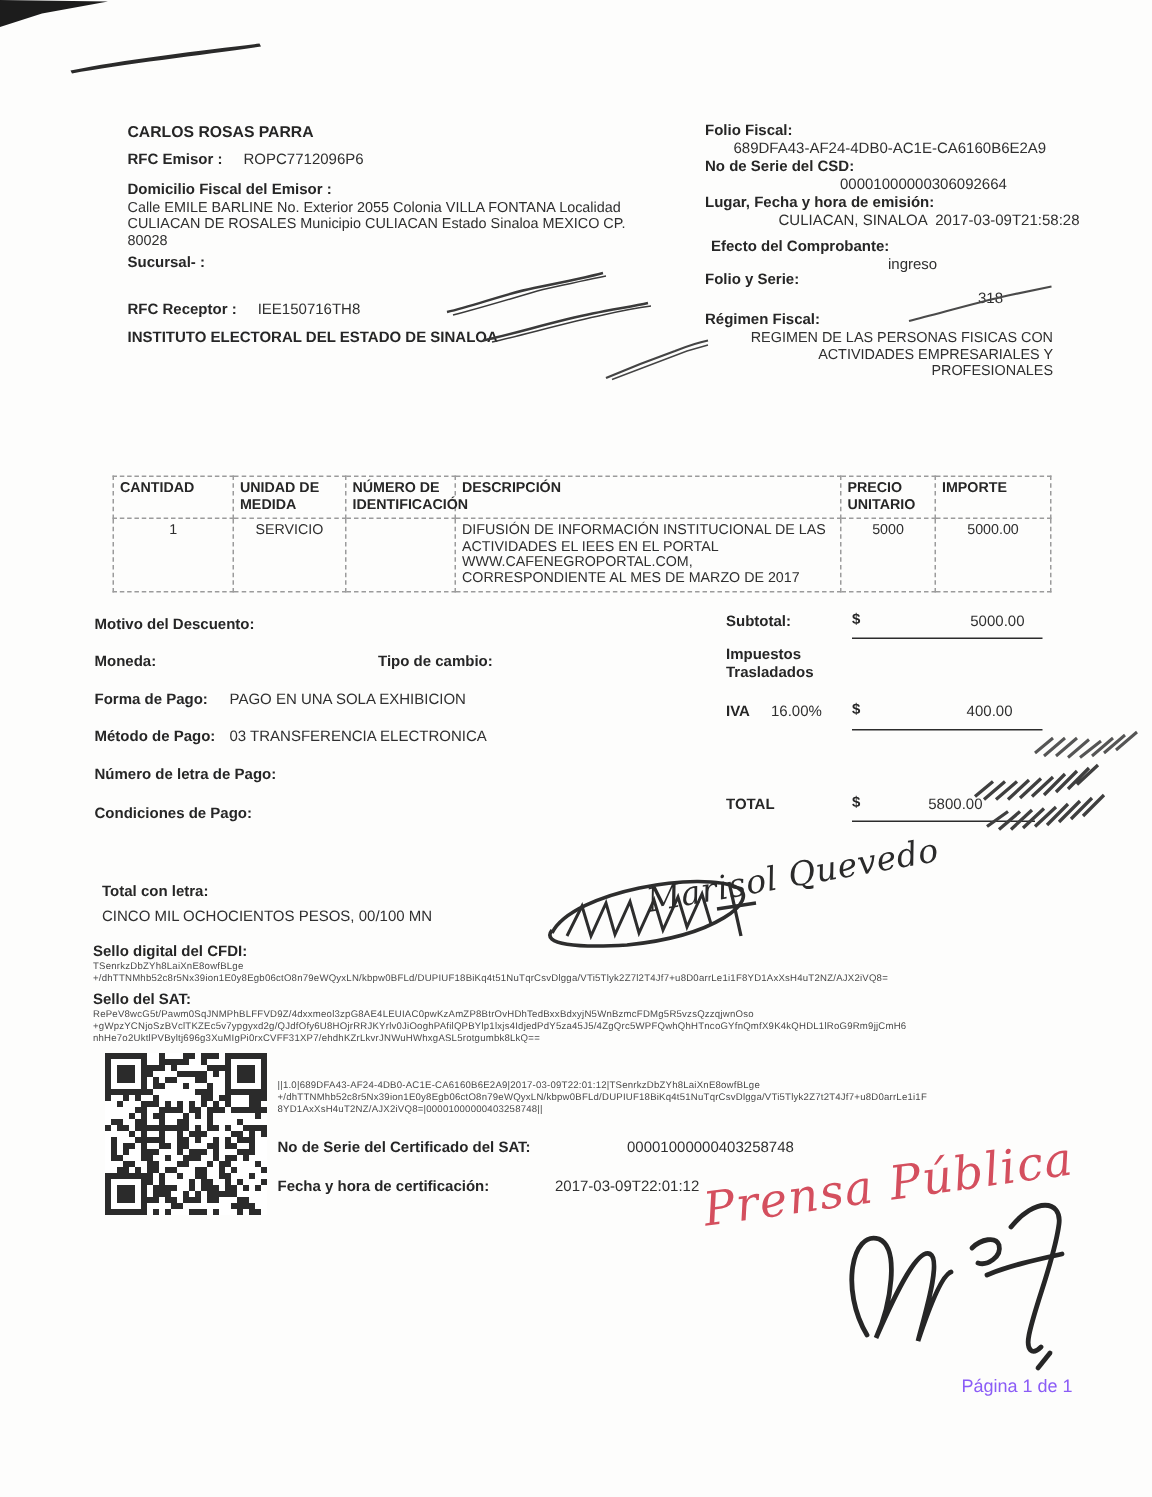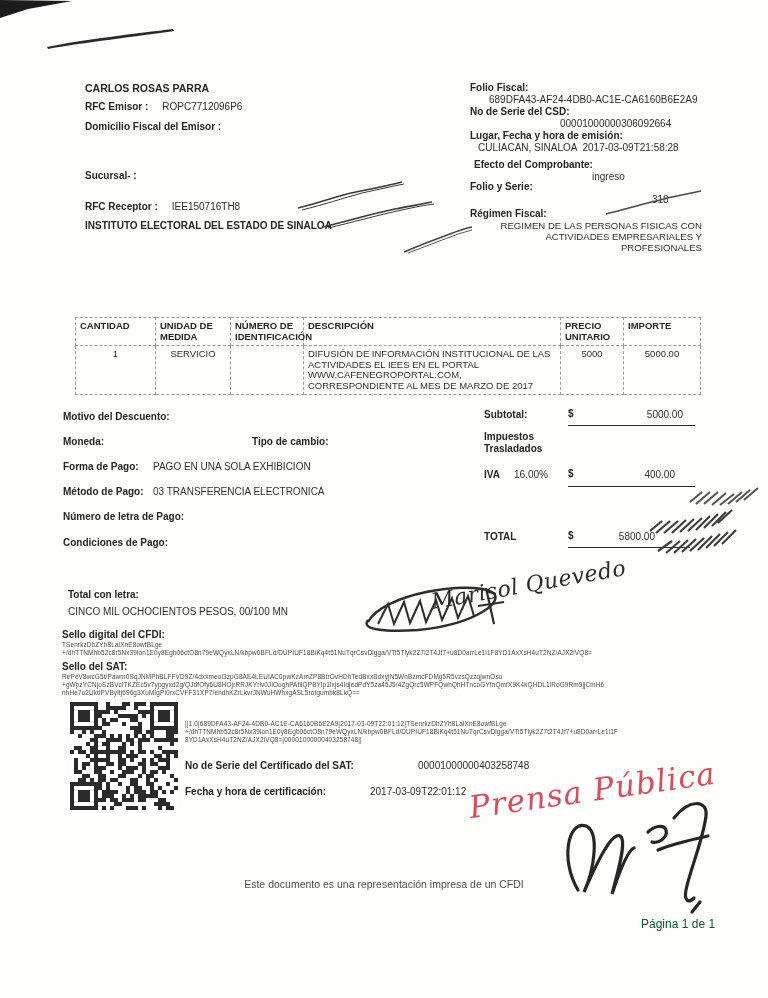--- a/index.html
+++ b/index.html
@@ -46,28 +46,29 @@
   <svg class="scribble" style="left:0;top:0" width="200" height="60" viewBox="0 0 200 60">
     <path d="M0 0 L72 1 L28 9 L0 18 Z" fill="#1c1c1c"></path>
     <path d="M47 47 C 80 40 140 33 173 29 L174 31 C 140 36 80 43 48 49 Z" fill="#2a2a2a"></path>
   </svg>
 
   <div class="abs t10 b" style="left:85px;top:82px;font-size:10.5px">CARLOS ROSAS PARRA</div>
   <div class="abs t10" style="left:85px;top:101px">
     <span class="b">RFC Emisor :</span><span class="gap"></span><span>ROPC7712096P6</span>
   </div>
   <div class="abs t10 b" style="left:85px;top:121px">Domicilio Fiscal del Emisor :</div>
+  <div class="abs t9" style="left:85px;top:133px;width:335px">Calle EMILE BARLINE No. Exterior 2055 Colonia VILLA FONTANA Localidad CULIACAN DE ROSALES Municipio CULIACAN Estado Sinaloa MEXICO CP. 80028</div>
   <div class="abs t10 b" style="left:85px;top:170px">Sucursal- :</div>
 
   <div class="abs t10 b" style="left:470px;top:82px">Folio Fiscal:</div>
   <div class="abs t10" style="left:489px;top:94px">689DFA43-AF24-4DB0-AC1E-CA6160B6E2A9</div>
   <div class="abs t10 b" style="left:470px;top:106px">No de Serie del CSD:</div>
   <div class="abs t10" style="left:560px;top:118px">00001000000306092664</div>
   <div class="abs t10 b" style="left:470px;top:130px">Lugar, Fecha y hora de emisión:</div>
-  <div class="abs t10" style="left:478px;top:142px;white-space:pre">CULIACAN, SINALOA  2017-03-09T21:58:28</div>
+  <div class="abs t10" style="left:519px;top:142px;white-space:pre">CULIACAN, SINALOA  2017-03-09T21:58:28</div>
   <div class="abs t10 b" style="left:474px;top:159px">Efecto del Comprobante:</div>
   <div class="abs t10" style="left:592px;top:171px">ingreso</div>
   <div class="abs t10 b" style="left:470px;top:181px">Folio y Serie:</div>
   <div class="abs t10" style="left:652px;top:194px">318</div>
   <div class="abs t10 b" style="left:470px;top:208px">Régimen Fiscal:</div>
   <div class="abs t9" style="left:465px;top:220px;width:237px;text-align:right">REGIMEN DE LAS PERSONAS FISICAS CON ACTIVIDADES EMPRESARIALES Y PROFESIONALES</div>
 
   <div class="abs t10" style="left:85px;top:201px">
     <span class="b">RFC Receptor :</span><span class="gap"></span><span>IEE150716TH8</span>
   </div>
@@ -925,16 +926,15 @@
   <svg class="scribble" style="left:550px;top:790px" width="180" height="125" viewBox="0 0 180 125">
     <g stroke="#262626" stroke-width="3.2" fill="none" stroke-linecap="round">
       <path d="M28 100 C 10 70 18 30 36 36 C 50 42 44 80 34 102 C 48 70 62 42 70 46 C 78 50 66 88 62 104 C 70 80 78 60 84 58"></path>
       <path d="M98 42 C 104 36 114 34 116 40 C 118 48 108 54 102 52"></path>
       <path d="M124 28 C 140 8 158 10 156 26 C 153 50 140 80 136 100 C 134 110 138 114 144 108"></path>
       <path d="M108 60 C 122 54 140 50 158 46"></path>
       <path d="M150 112 L 142 122"></path>
     </g>
   </svg>
 
-  <div class="abs t10" style="left:0;right:0;top:878px;text-align:center;color:#4e4e4e;font-size:10.5px">Este documento es una representación impresa de un CFDI</div>
-  <div class="abs" style="left:641px;top:917px;font-size:12px;color:#14532d">Página 1 de 1</div>
+  <div class="abs" style="left:641px;top:917px;font-size:12px;color:#8b5cf6">Página 1 de 1</div>
 
 </div>
 
 </body></html>

